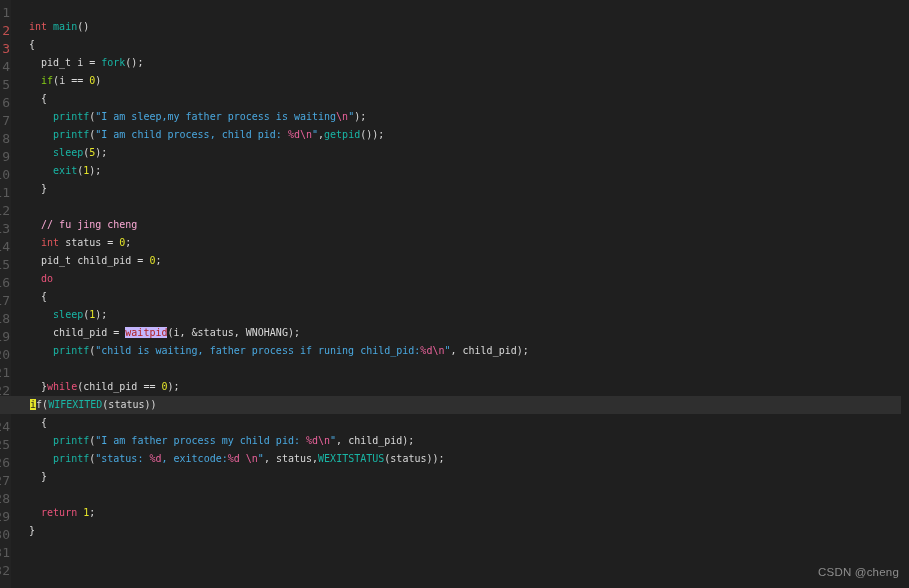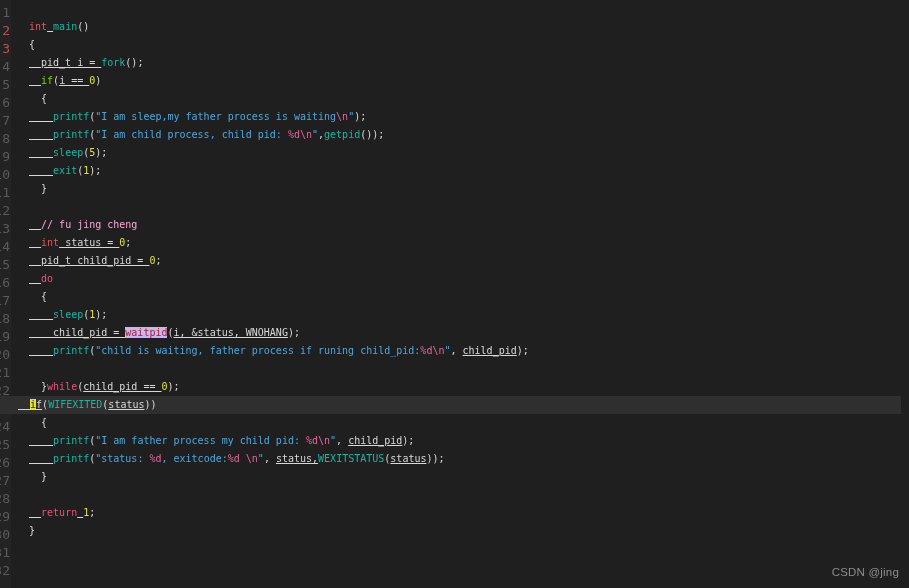--- a/index.html
+++ b/index.html
@@ -69,21 +69,21 @@
   }
 
   
   .t-kw      { color: #e8537a; }   
   .t-type    { color: #e0575b; }   
   .t-fn      { color: #19b5a5; }   
   .t-str     { color: #4aa8df; }   
   .t-esc     { color: #e8629a; }   
   .t-num     { color: #e5e52a; }   
   .t-cmt     { color: #f9a8d4; }   
-  .t-plain   { color: #d8d8d8; text-decoration: underline; }
+  .t-plain   { color: #d8d8d8; }
   .t-punct   { color: #d8d8d8; }
   .t-hl-kw   { color: #84cc16; }   
 
   .search-hit {
     background: #c4b5fd;
     color: #b02020;
   }
   .cursor-block {
     background: #e5e52a;
     color: #1f1f1f;
@@ -136,15 +136,15 @@
       <div class="gutline" style="top: 472px;">27</div>
       <div class="gutline" style="top: 490px;">28</div>
       <div class="gutline" style="top: 508px;">29</div>
       <div class="gutline" style="top: 526px;">30</div>
       <div class="gutline" style="top: 544px;">31</div>
       <div class="gutline" style="top: 562px;">32</div>
     </div>
 
   <div id="code"><div class="line">&nbsp;</div><div class="line"><span class="t-type">int</span><span class="t-plain"> </span><span class="t-fn">main</span><span class="t-punct">()</span></div><div class="line"><span class="t-punct">{</span></div><div class="line"><span class="t-plain">  pid_t i = </span><span class="t-fn">fork</span><span class="t-punct">();</span></div><div class="line"><span class="t-plain">  </span><span class="t-hl-kw">if</span><span class="t-punct">(</span><span class="t-plain">i == </span><span class="t-num">0</span><span class="t-punct">)</span></div><div class="line"><span class="t-punct">  {</span></div><div class="line"><span class="t-plain">    </span><span class="t-fn">printf</span><span class="t-punct">(</span><span class="t-str">"I am sleep,my father process is waiting</span><span class="t-esc">\n</span><span class="t-str">"</span><span class="t-punct">);</span></div><div class="line"><span class="t-plain">    </span><span class="t-fn">printf</span><span class="t-punct">(</span><span class="t-str">"I am child process, child pid: </span><span class="t-esc">%d\n</span><span class="t-str">"</span><span class="t-punct">,</span><span class="t-fn">getpid</span><span class="t-punct">());</span></div><div class="line"><span class="t-plain">    </span><span class="t-fn">sleep</span><span class="t-punct">(</span><span class="t-num">5</span><span class="t-punct">);</span></div><div class="line"><span class="t-plain">    </span><span class="t-fn">exit</span><span class="t-punct">(</span><span class="t-num">1</span><span class="t-punct">);</span></div><div class="line"><span class="t-punct">  }</span></div><div class="line">&nbsp;</div><div class="line"><span class="t-plain">  </span><span class="t-cmt">// fu jing cheng</span></div><div class="line"><span class="t-plain">  </span><span class="t-type">int</span><span class="t-plain"> status = </span><span class="t-num">0</span><span class="t-punct">;</span></div><div class="line"><span class="t-plain">  pid_t child_pid = </span><span class="t-num">0</span><span class="t-punct">;</span></div><div class="line"><span class="t-plain">  </span><span class="t-kw">do</span></div><div class="line"><span class="t-punct">  {</span></div><div class="line"><span class="t-plain">    </span><span class="t-fn">sleep</span><span class="t-punct">(</span><span class="t-num">1</span><span class="t-punct">);</span></div><div class="line"><span class="t-plain">    child_pid = </span><span class="search-hit">waitpid</span><span class="t-punct">(</span><span class="t-plain">i, &amp;status, WNOHANG</span><span class="t-punct">);</span></div><div class="line"><span class="t-plain">    </span><span class="t-fn">printf</span><span class="t-punct">(</span><span class="t-str">"child is waiting, father process if runing child_pid:</span><span class="t-esc">%d\n</span><span class="t-str">"</span><span class="t-punct">, </span><span class="t-plain">child_pid</span><span class="t-punct">);</span></div><div class="line">&nbsp;</div><div class="line"><span class="t-punct">  }</span><span class="t-kw">while</span><span class="t-punct">(</span><span class="t-plain">child_pid == </span><span class="t-num">0</span><span class="t-punct">);</span></div><div class="line current"><span class="t-plain">  </span><span class="cursor-block">i</span><span class="t-plain">f</span><span class="t-punct">(</span><span class="t-fn">WIFEXITED</span><span class="t-punct">(</span><span class="t-plain">status</span><span class="t-punct">))</span></div><div class="line"><span class="t-punct">  {</span></div><div class="line"><span class="t-plain">    </span><span class="t-fn">printf</span><span class="t-punct">(</span><span class="t-str">"I am father process my child pid: </span><span class="t-esc">%d\n</span><span class="t-str">"</span><span class="t-punct">, </span><span class="t-plain">child_pid</span><span class="t-punct">);</span></div><div class="line"><span class="t-plain">    </span><span class="t-fn">printf</span><span class="t-punct">(</span><span class="t-str">"status: </span><span class="t-esc">%d</span><span class="t-str">, exitcode:</span><span class="t-esc">%d</span><span class="t-str"> </span><span class="t-esc">\n</span><span class="t-str">"</span><span class="t-punct">, </span><span class="t-plain">status,</span><span class="t-fn">WEXITSTATUS</span><span class="t-punct">(</span><span class="t-plain">status</span><span class="t-punct">));</span></div><div class="line"><span class="t-punct">  }</span></div><div class="line">&nbsp;</div><div class="line"><span class="t-plain">  </span><span class="t-kw">return</span><span class="t-plain"> </span><span class="t-num">1</span><span class="t-punct">;</span></div><div class="line"><span class="t-punct">}</span></div></div>
 
-  <div id="watermark">CSDN @jing</div>
+  <div id="watermark">CSDN @cheng</div>
 
 </div>
 
 </body></html>

